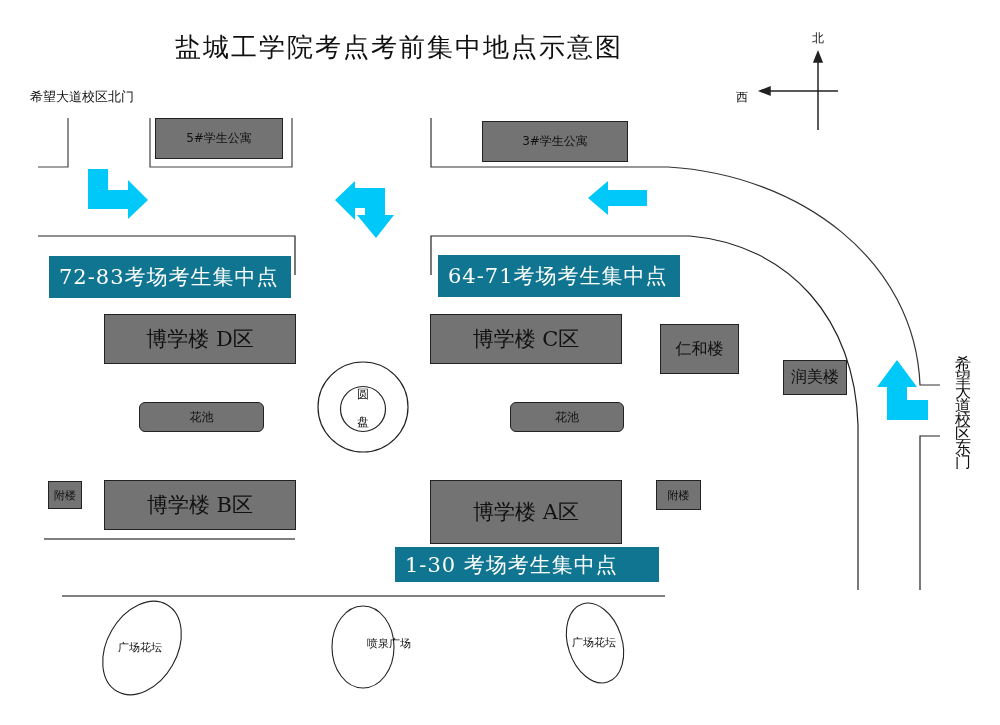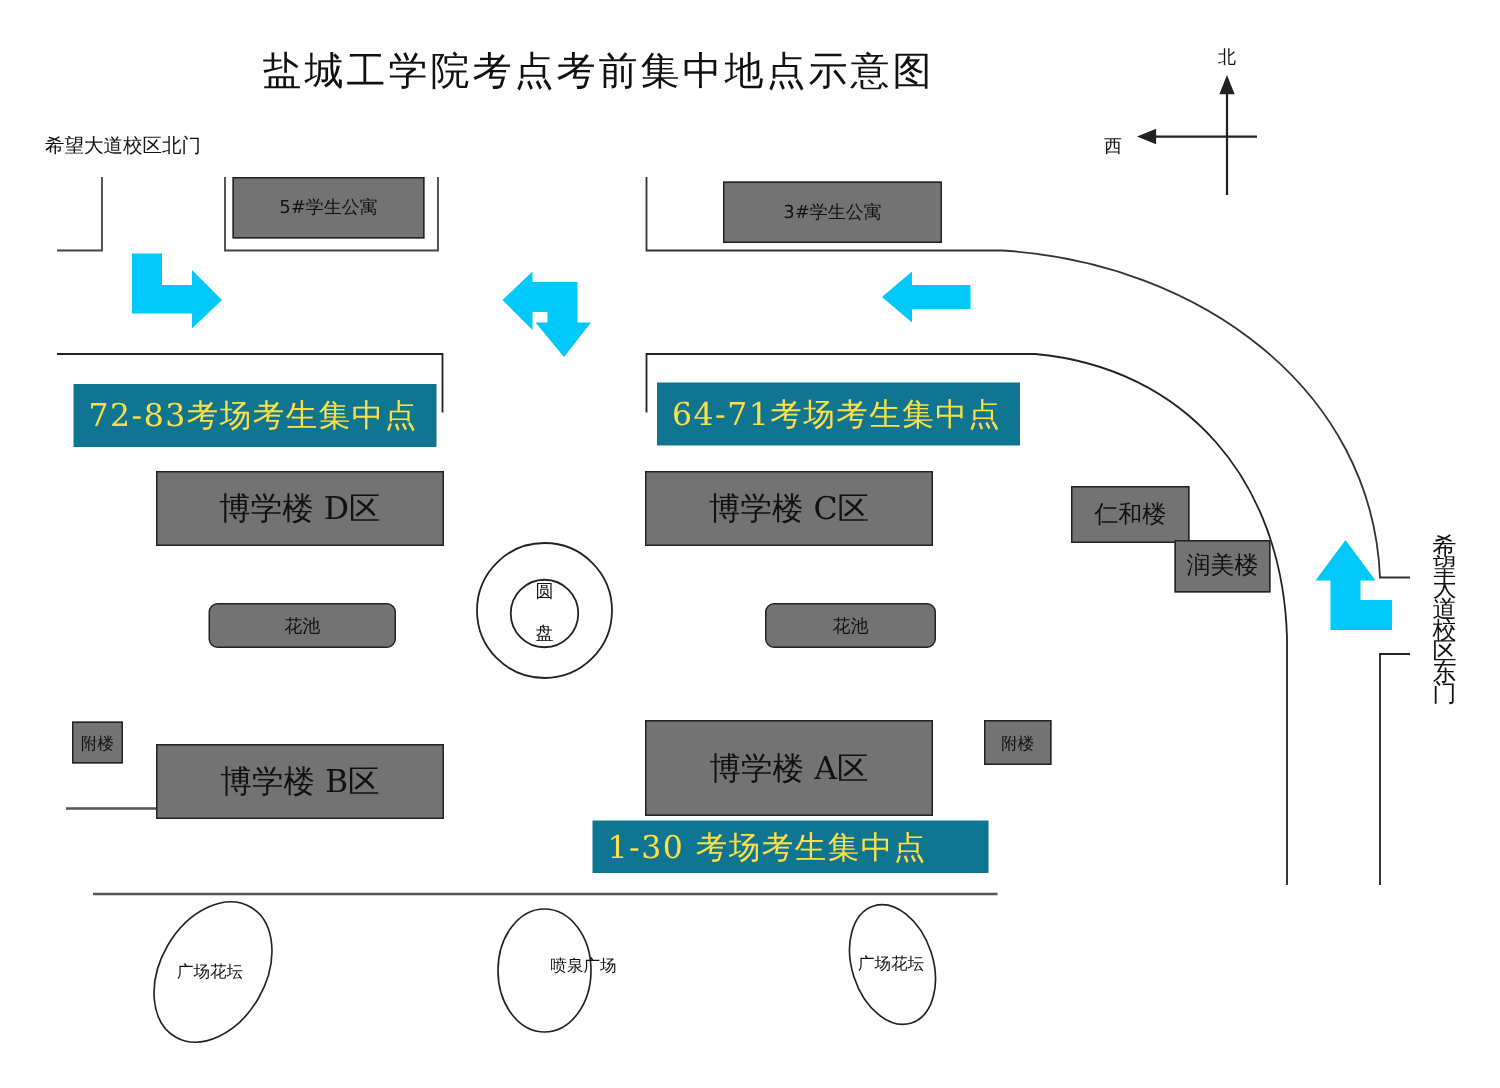--- a/index.html
+++ b/index.html
@@ -17,21 +17,21 @@
   .box {
     position: absolute; border: 1.5px solid #222; background: #737373; box-sizing: border-box;
     display: flex; align-items: center; justify-content: center; white-space: nowrap;
   }
   .box.big { font-family: "DejaVu Serif", serif; font-size: 21px; }
   .box.mid { font-size: 16px; font-family: "DejaVu Serif", serif; }
   .box.small { font-size: 12px; }
   .box.tiny { font-size: 11px; }
   .box.rounded { border-radius: 6px; border-width: 1.2px; margin-left: 24px; }
   .banner {
-    position: absolute; background: #0f7590; color: #fde047; font-family: "DejaVu Serif", serif;
+    position: absolute; background: #0f7590; color: #ffffff; font-family: "DejaVu Serif", serif;
     font-size: 21px; letter-spacing: 1px; display: flex; align-items: center; padding-left: 10px;
     box-sizing: border-box; white-space: nowrap;
   }
   .vert {
     position: absolute; font-size: 16px; line-height: 14px; width: 14px; text-align: center; word-break: break-all;
   }
   .ellipse-text { position: absolute; font-size: 11px; white-space: nowrap; }
 </style>
 </head>
 <body>
@@ -94,28 +94,28 @@
   <div class="banner" style="left:49px;top:256px;width:242px;height:42px;">72-83考场考生集中点</div>
   <div class="banner" style="left:438px;top:255px;width:242px;height:42px;">64-71考场考生集中点</div>
   <div class="banner" style="left:395px;top:547px;width:264px;height:35px;">1-30 考场考生集中点</div>
 
   <div class="box big" style="left:104px;top:314px;width:192px;height:50px;">
     <span>博学楼 D区</span>
   </div>
   <div class="box big" style="left:430px;top:314px;width:192px;height:50px;">
     <span>博学楼 C区</span>
   </div>
-  <div class="box big" style="left:104px;top:480px;width:192px;height:50px;margin-top:16px;">
+  <div class="box big" style="left:104px;top:480px;width:192px;height:50px;">
     <span>博学楼 B区</span>
   </div>
   <div class="box big" style="left:430px;top:480px;width:192px;height:64px;">
     <span>博学楼 A区</span>
   </div>
 
-  <div class="box mid" style="left:714px;top:324px;width:79px;height:38px;">
+  <div class="box mid" style="left:660px;top:324px;width:79px;height:50px;">
     <span>仁和楼</span>
   </div>
   <div class="box mid" style="left:783px;top:360px;width:64px;height:35px;">
     <span>润美楼</span>
   </div>
 
   <div class="box tiny" style="left:48px;top:481px;width:34px;height:28px;">
     <span>附楼</span>
   </div>
   <div class="box tiny" style="left:656px;top:480px;width:45px;height:30px;">

